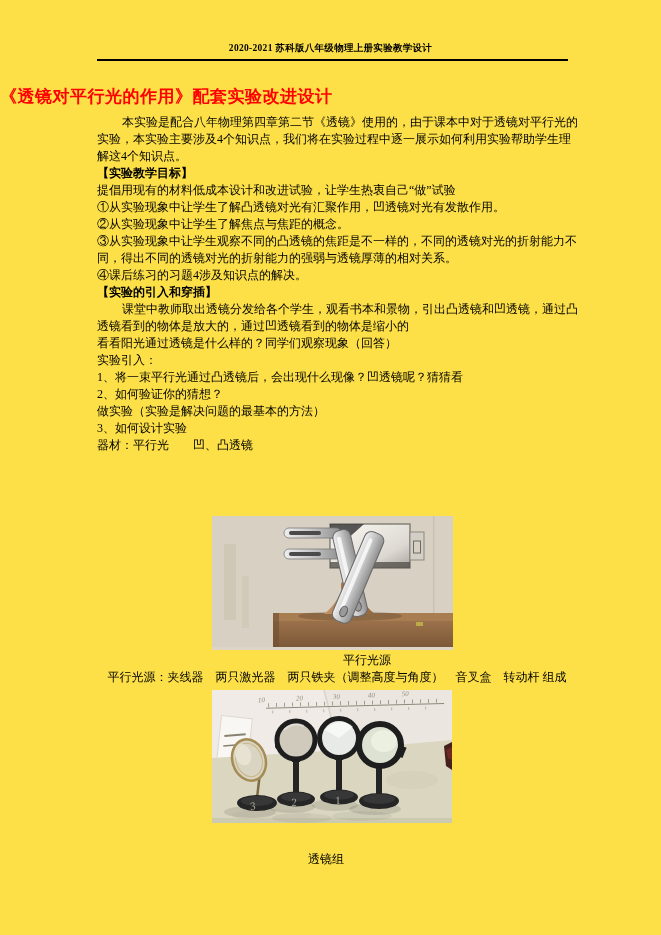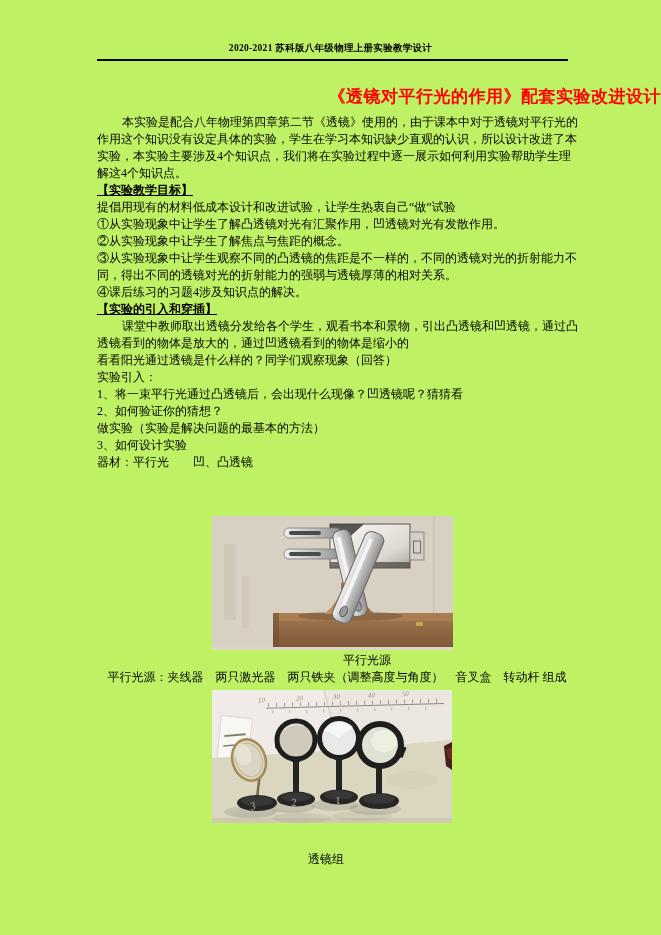--- a/index.html
+++ b/index.html
@@ -1,27 +1,27 @@
 <!DOCTYPE html>
 <html><head>
 <meta charset="utf-8">
 <style>
   html,body{margin:0;padding:0;background:#ffffff;}
-  .page{position:relative;width:661px;height:935px;background:#bef264;overflow:hidden;
+  .page{position:relative;width:661px;height:935px;background:#fde047;overflow:hidden;
         font-family:"Liberation Serif","DejaVu Serif",serif;color:#000;}
   .header-text{position:absolute;top:42px;left:0;width:661px;text-align:center;
         font-size:9.5px;font-weight:bold;letter-spacing:.3px;}
   .header-rule{position:absolute;top:59px;left:97px;width:471px;height:0;
         border-top:2px solid #000;}
-  .doc-title{position:absolute;top:85px;left:0;width:661px;text-align:right;
+  .doc-title{position:absolute;top:85px;left:0;width:661px;text-align:left;
         font-size:17px;font-weight:bold;color:#ff0000;letter-spacing:.5px;
         font-family:Liberation Serif, serif;}
   .body-text{position:absolute;top:114px;left:97px;width:473px;font-size:12px;}
   .line{height:17px;line-height:17px;white-space:nowrap;}
-  .line.bold{font-weight:bold;text-decoration:underline;}
+  .line.bold{font-weight:bold;}
   .line.italic{}
   .line.indent{padding-left:25px;}
   .figure{position:absolute;display:block;}
   .figure1{left:212px;top:516px;width:241px;height:134px;}
   .figure2{left:212px;top:690px;width:240px;height:133px;}
   .fig1-caption{position:absolute;left:343px;top:652px;font-size:12px;white-space:nowrap;}
   .fig2-caption{position:absolute;left:308px;top:827px;font-size:12px;white-space:nowrap;margin-top:24px;}
   .equipment{position:absolute;left:97px;top:669px;width:480px;font-size:12px;white-space:nowrap;text-align:center;}
   svg{display:block;}
 </style>
@@ -30,21 +30,20 @@
 
 <div class="page">
 
   <div class="header-text">2020-2021 苏科版八年级物理上册实验教学设计</div>
   <div class="header-rule"></div>
 
   <div class="doc-title">《透镜对平行光的作用》配套实验改进设计</div>
 
   <div class="body-text">
     <div class="line indent">本实验是配合八年物理第四章第二节《透镜》使用的，由于课本中对于透镜对平行光的</div>
-    <div class="line">作用这个知识没有设定具体的实验，学生在学习本知识缺少直观的认识，所以设计改进了本</div>
     <div class="line">实验，本实验主要涉及4个知识点，我们将在实验过程中逐一展示如何利用实验帮助学生理</div>
     <div class="line">解这4个知识点。</div>
     <div class="line bold">【实验教学目标】</div>
     <div class="line">提倡用现有的材料低成本设计和改进试验，让学生热衷自己“做”试验</div>
     <div class="line">①从实验现象中让学生了解凸透镜对光有汇聚作用，凹透镜对光有发散作用。</div>
     <div class="line">②从实验现象中让学生了解焦点与焦距的概念。</div>
     <div class="line">③从实验现象中让学生观察不同的凸透镜的焦距是不一样的，不同的透镜对光的折射能力不</div>
     <div class="line">同，得出不同的透镜对光的折射能力的强弱与透镜厚薄的相对关系。</div>
     <div class="line">④课后练习的习题4涉及知识点的解决。</div>
     <div class="line bold">【实验的引入和穿插】</div>

